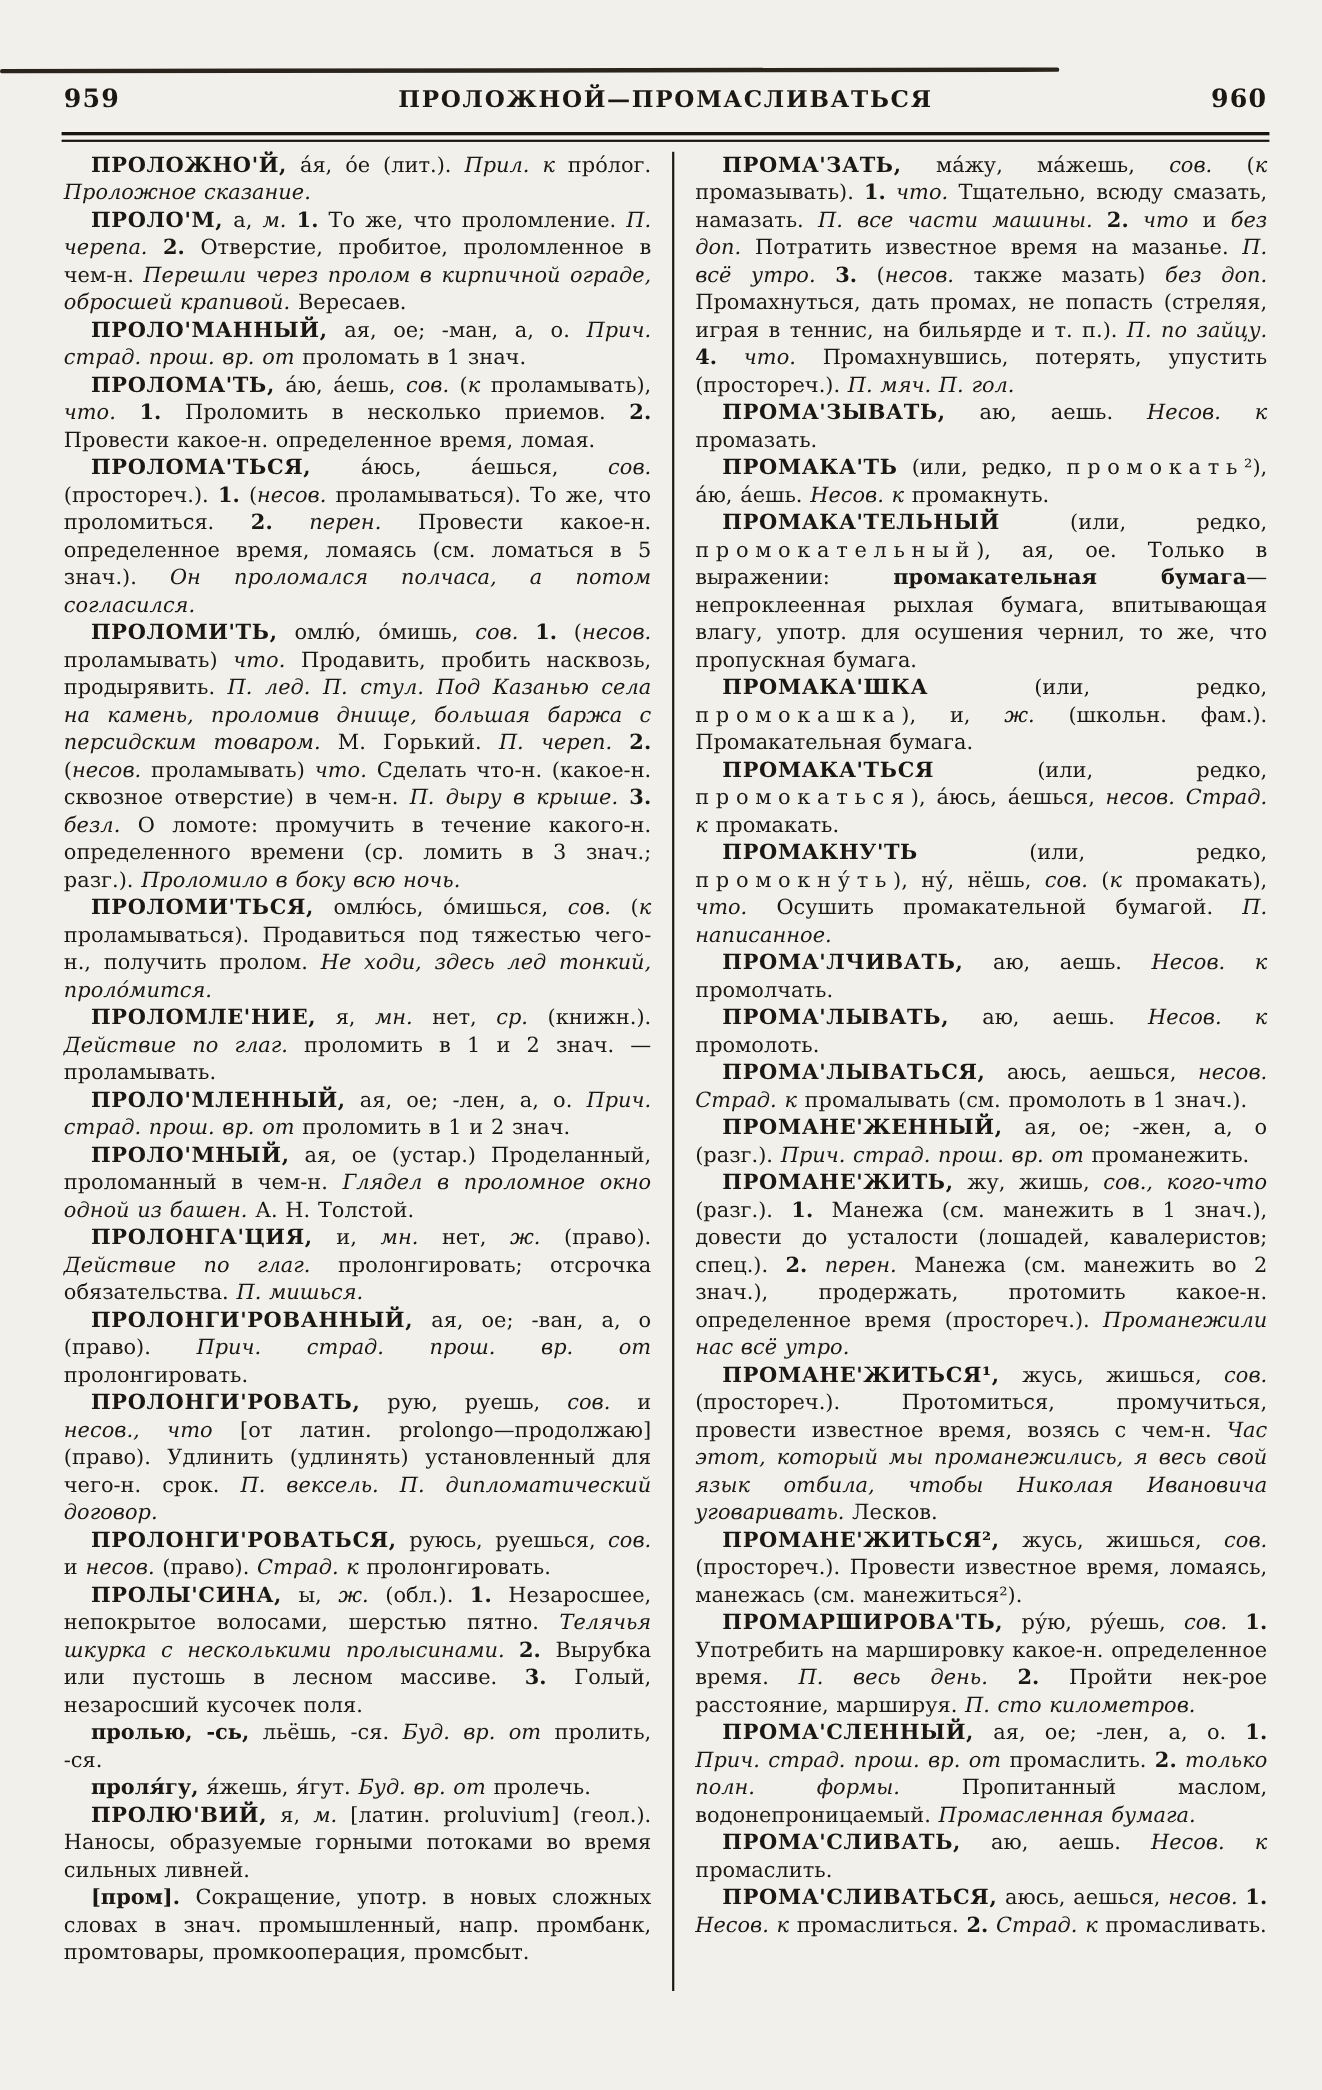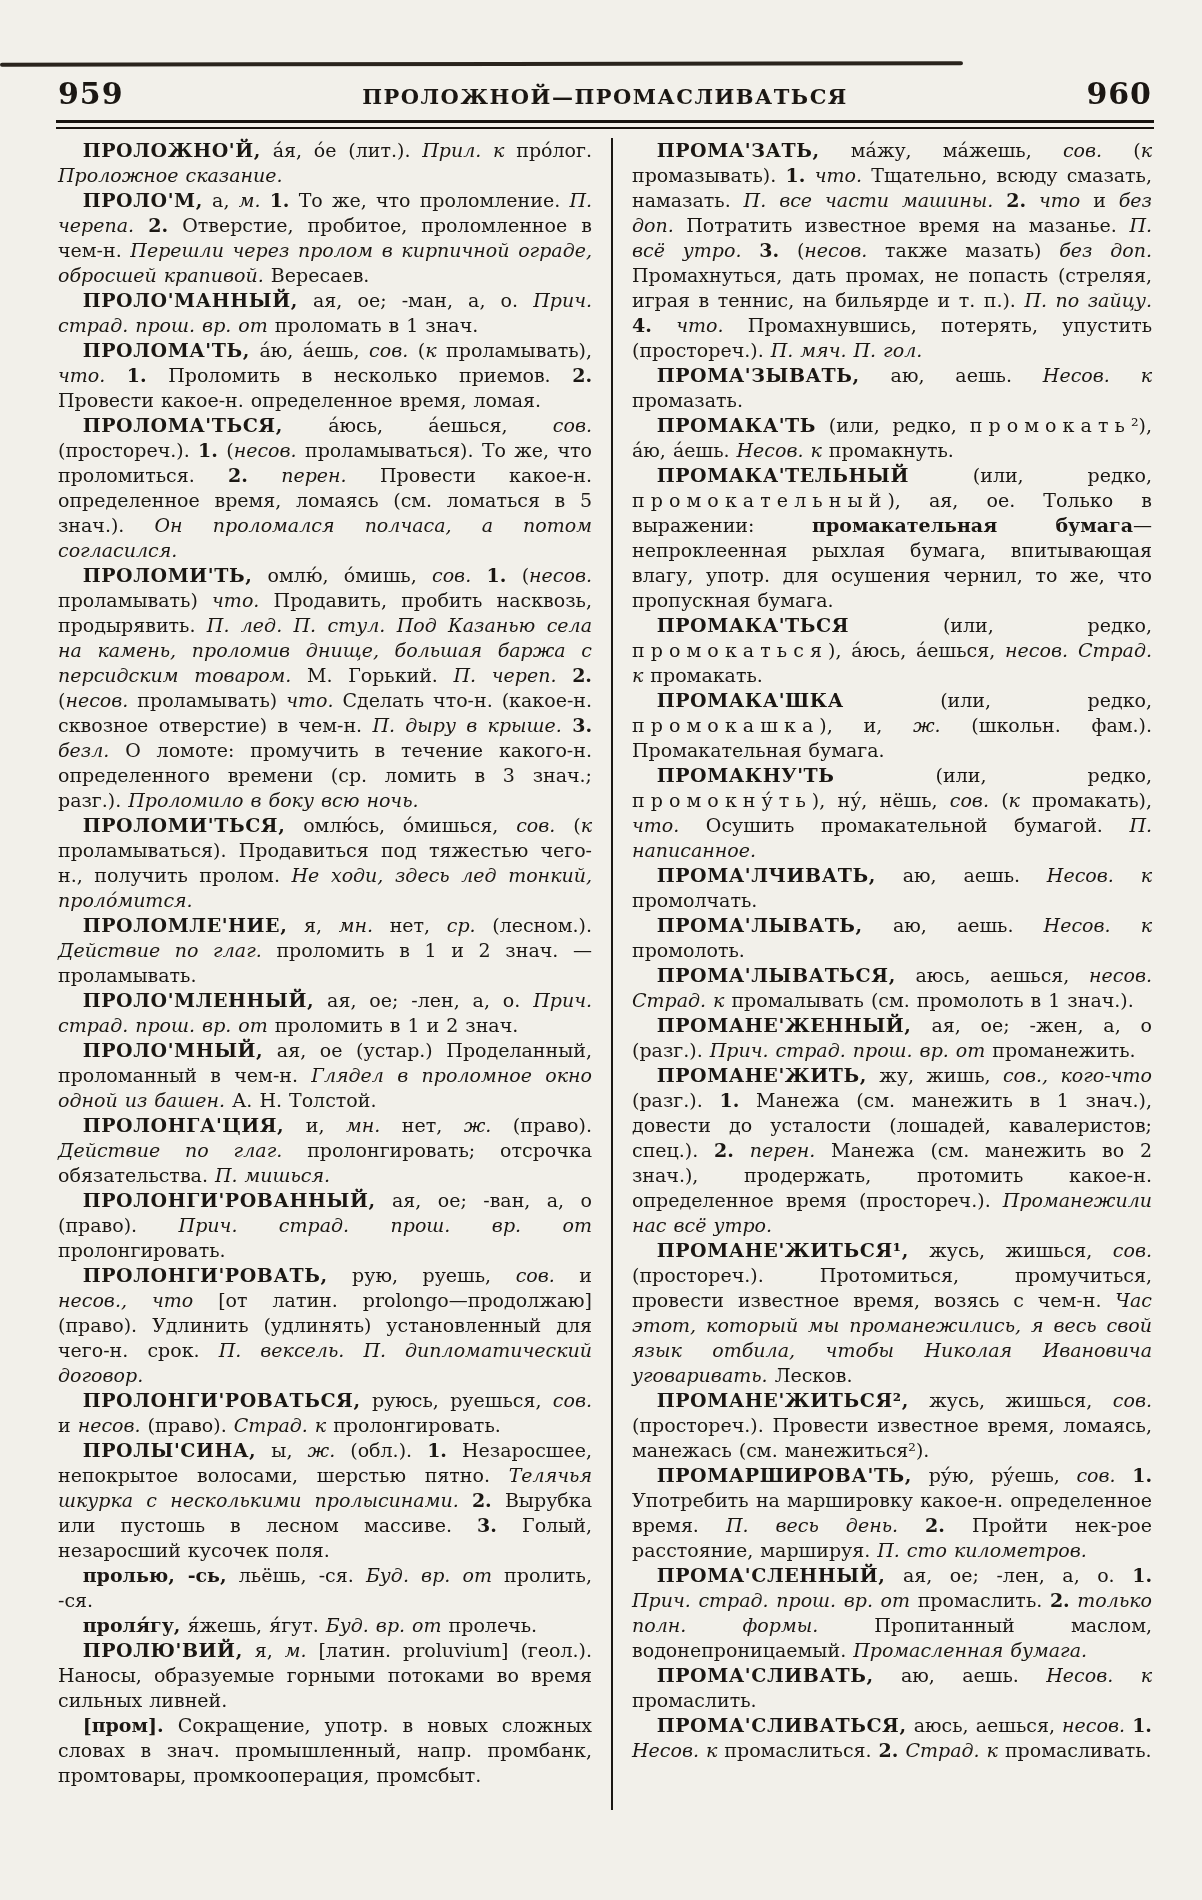--- a/index.html
+++ b/index.html
@@ -21,21 +21,21 @@
     background: #2a241d;
     transform: rotate(-0.08deg);
     border-radius: 2px;
   }
   .header {
     position: absolute;
     top: 76px; left: 58px; right: 50px;
     display: flex; justify-content: space-between; align-items: baseline;
     font-weight: bold;
   }
-  .pageno { font-size: 30px; letter-spacing: 1px; }
+  .pageno { font-size: 23px; letter-spacing: 1px; }
   .running-title { font-size: 21px; letter-spacing: 1.5px; }
   .double-rule {
     position: absolute;
     top: 120px; left: 56px; right: 48px;
     height: 4px;
     border-top: 3px solid #181410;
     border-bottom: 2px solid #181410;
   }
   .columns {
     position: absolute;
@@ -79,41 +79,41 @@
 
   <div class="columns">
     <section class="col col-left" id="col-left">
         <p class="entry"><span class="h">ПРОЛОЖНО'Й,</span><span class="r"> а́я, о́е (лит.). </span><span class="i">Прил. к</span><span class="r"> про́лог. </span><span class="i">Проложное сказание.</span></p>
         <p class="entry"><span class="h">ПРОЛО'М,</span><span class="r"> а, </span><span class="i">м.</span><span class="r"> </span><span class="b">1.</span><span class="r"> То же, что проломление. </span><span class="i">П. черепа.</span><span class="r"> </span><span class="b">2.</span><span class="r"> Отверстие, пробитое, проломленное в чем-н. </span><span class="i">Перешли через пролом в кирпичной ограде, обросшей крапивой.</span><span class="r"> Вересаев.</span></p>
         <p class="entry"><span class="h">ПРОЛО'МАННЫЙ,</span><span class="r"> ая, ое; -ман, а, о. </span><span class="i">Прич. страд. прош. вр. от</span><span class="r"> проломать в 1 знач.</span></p>
         <p class="entry"><span class="h">ПРОЛОМА'ТЬ,</span><span class="r"> а́ю, а́ешь, </span><span class="i">сов.</span><span class="r"> (</span><span class="i">к</span><span class="r"> проламывать), </span><span class="i">что.</span><span class="r"> </span><span class="b">1.</span><span class="r"> Проломить в несколько приемов. </span><span class="b">2.</span><span class="r"> Провести какое-н. определенное время, ломая.</span></p>
         <p class="entry"><span class="h">ПРОЛОМА'ТЬСЯ,</span><span class="r"> а́юсь, а́ешься, </span><span class="i">сов.</span><span class="r"> (простореч.). </span><span class="b">1.</span><span class="r"> (</span><span class="i">несов.</span><span class="r"> проламываться). То же, что проломиться. </span><span class="b">2.</span><span class="r"> </span><span class="i">перен.</span><span class="r"> Провести какое-н. определенное время, ломаясь (см. ломаться в 5 знач.). </span><span class="i">Он проломался полчаса, а потом согласился.</span></p>
         <p class="entry"><span class="h">ПРОЛОМИ'ТЬ,</span><span class="r"> омлю́, о́мишь, </span><span class="i">сов.</span><span class="r"> </span><span class="b">1.</span><span class="r"> (</span><span class="i">несов.</span><span class="r"> проламывать) </span><span class="i">что.</span><span class="r"> Продавить, пробить насквозь, продырявить. </span><span class="i">П. лед. П. стул. Под Казанью села на камень, проломив днище, большая баржа с персидским товаром.</span><span class="r"> М. Горький. </span><span class="i">П. череп.</span><span class="r"> </span><span class="b">2.</span><span class="r"> (</span><span class="i">несов.</span><span class="r"> проламывать) </span><span class="i">что.</span><span class="r"> Сделать что-н. (какое-н. сквозное отверстие) в чем-н. </span><span class="i">П. дыру в крыше.</span><span class="r"> </span><span class="b">3.</span><span class="r"> </span><span class="i">безл.</span><span class="r"> О ломоте: промучить в течение какого-н. определенного времени (ср. ломить в 3 знач.; разг.). </span><span class="i">Проломило в боку всю ночь.</span></p>
         <p class="entry"><span class="h">ПРОЛОМИ'ТЬСЯ,</span><span class="r"> омлю́сь, о́мишься, </span><span class="i">сов.</span><span class="r"> (</span><span class="i">к</span><span class="r"> проламываться). Продавиться под тяжестью чего-н., получить пролом. </span><span class="i">Не ходи, здесь лед тонкий, проло́мится.</span></p>
-        <p class="entry"><span class="h">ПРОЛОМЛЕ'НИЕ,</span><span class="r"> я, </span><span class="i">мн.</span><span class="r"> нет, </span><span class="i">ср.</span><span class="r"> (лесном.). </span><span class="i">Действие по глаг.</span><span class="r"> проломить в 1 и 2 знач. — проламывать.</span></p>
+        <p class="entry"><span class="h">ПРОЛОМЛЕ'НИЕ,</span><span class="r"> я, </span><span class="i">мн.</span><span class="r"> нет, </span><span class="i">ср.</span><span class="r"> (книжн.). </span><span class="i">Действие по глаг.</span><span class="r"> проломить в 1 и 2 знач. — проламывать.</span></p>
         <p class="entry"><span class="h">ПРОЛО'МЛЕННЫЙ,</span><span class="r"> ая, ое; -лен, а, о. </span><span class="i">Прич. страд. прош. вр. от</span><span class="r"> проломить в 1 и 2 знач.</span></p>
         <p class="entry"><span class="h">ПРОЛО'МНЫЙ,</span><span class="r"> ая, ое (устар.) Проделанный, проломанный в чем-н. </span><span class="i">Глядел в проломное окно одной из башен.</span><span class="r"> А. Н. Толстой.</span></p>
         <p class="entry"><span class="h">ПРОЛОНГА'ЦИЯ,</span><span class="r"> и, </span><span class="i">мн.</span><span class="r"> нет, </span><span class="i">ж.</span><span class="r"> (право). </span><span class="i">Действие по глаг.</span><span class="r"> пролонгировать; отсрочка обязательства. </span><span class="i">П. мишься.</span></p>
         <p class="entry"><span class="h">ПРОЛОНГИ'РОВАННЫЙ,</span><span class="r"> ая, ое; -ван, а, о (право). </span><span class="i">Прич. страд. прош. вр. от</span><span class="r"> пролонгировать.</span></p>
         <p class="entry"><span class="h">ПРОЛОНГИ'РОВАТЬ,</span><span class="r"> рую, руешь, </span><span class="i">сов.</span><span class="r"> и </span><span class="i">несов., что</span><span class="r"> [от латин. prolongo—продолжаю] (право). Удлинить (удлинять) установленный для чего-н. срок. </span><span class="i">П. вексель. П. дипломатический договор.</span></p>
         <p class="entry"><span class="h">ПРОЛОНГИ'РОВАТЬСЯ,</span><span class="r"> руюсь, руешься, </span><span class="i">сов.</span><span class="r"> и </span><span class="i">несов.</span><span class="r"> (право). </span><span class="i">Страд. к</span><span class="r"> пролонгировать.</span></p>
         <p class="entry"><span class="h">ПРОЛЫ'СИНА,</span><span class="r"> ы, </span><span class="i">ж.</span><span class="r"> (обл.). </span><span class="b">1.</span><span class="r"> Незаросшее, непокрытое волосами, шерстью пятно. </span><span class="i">Телячья шкурка с несколькими пролысинами.</span><span class="r"> </span><span class="b">2.</span><span class="r"> Вырубка или пустошь в лесном массиве. </span><span class="b">3.</span><span class="r"> Голый, незаросший кусочек поля.</span></p>
         <p class="entry"><span class="b">пролью, -сь,</span><span class="r"> льёшь, -ся. </span><span class="i">Буд. вр. от</span><span class="r"> пролить, -ся.</span></p>
         <p class="entry"><span class="b">проля́гу,</span><span class="r"> я́жешь, я́гут. </span><span class="i">Буд. вр. от</span><span class="r"> пролечь.</span></p>
         <p class="entry"><span class="h">ПРОЛЮ'ВИЙ,</span><span class="r"> я, </span><span class="i">м.</span><span class="r"> [латин. proluvium] (геол.). Наносы, образуемые горными потоками во время сильных ливней.</span></p>
         <p class="entry"><span class="b">[пром].</span><span class="r"> Сокращение, употр. в новых сложных словах в знач. промышленный, напр. промбанк, промтовары, промкооперация, промсбыт.</span></p>
       </section>
     <div class="divider"></div>
     <section class="col col-right" id="col-right">
         <p class="entry"><span class="h">ПРОМА'ЗАТЬ,</span><span class="r"> ма́жу, ма́жешь, </span><span class="i">сов.</span><span class="r"> (</span><span class="i">к</span><span class="r"> промазывать). </span><span class="b">1.</span><span class="r"> </span><span class="i">что.</span><span class="r"> Тщательно, всюду смазать, намазать. </span><span class="i">П. все части машины.</span><span class="r"> </span><span class="b">2.</span><span class="r"> </span><span class="i">что</span><span class="r"> и </span><span class="i">без доп.</span><span class="r"> Потратить известное время на мазанье. </span><span class="i">П. всё утро.</span><span class="r"> </span><span class="b">3.</span><span class="r"> (</span><span class="i">несов.</span><span class="r"> также мазать) </span><span class="i">без доп.</span><span class="r"> Промахнуться, дать промах, не попасть (стреляя, играя в теннис, на бильярде и т. п.). </span><span class="i">П. по зайцу.</span><span class="r"> </span><span class="b">4.</span><span class="r"> </span><span class="i">что.</span><span class="r"> Промахнувшись, потерять, упустить (простореч.). </span><span class="i">П. мяч. П. гол.</span></p>
         <p class="entry"><span class="h">ПРОМА'ЗЫВАТЬ,</span><span class="r"> аю, аешь. </span><span class="i">Несов. к</span><span class="r"> промазать.</span></p>
         <p class="entry"><span class="h">ПРОМАКА'ТЬ</span><span class="r"> (или, редко, </span><span class="sp">промокать</span><span class="r">²), а́ю, а́ешь. </span><span class="i">Несов. к</span><span class="r"> промакнуть.</span></p>
         <p class="entry"><span class="h">ПРОМАКА'ТЕЛЬНЫЙ</span><span class="r"> (или, редко, </span><span class="sp">промокательный</span><span class="r">), ая, ое. Только в выражении: </span><span class="b">промакательная бумага</span><span class="r">—непроклеенная рыхлая бумага, впитывающая влагу, употр. для осушения чернил, то же, что пропускная бумага.</span></p>
+        <p class="entry"><span class="h">ПРОМАКА'ШКА</span><span class="r"> (или, редко, </span><span class="sp">промокашка</span><span class="r">), и, </span><span class="i">ж.</span><span class="r"> (школьн. фам.). Промакательная бумага.</span></p>
         <p class="entry"><span class="h">ПРОМАКА'ТЬСЯ</span><span class="r"> (или, редко, </span><span class="sp">промокаться</span><span class="r">), а́юсь, а́ешься, </span><span class="i">несов.</span><span class="r"> </span><span class="i">Страд. к</span><span class="r"> промакать.</span></p>
-        <p class="entry"><span class="h">ПРОМАКА'ШКА</span><span class="r"> (или, редко, </span><span class="sp">промокашка</span><span class="r">), и, </span><span class="i">ж.</span><span class="r"> (школьн. фам.). Промакательная бумага.</span></p>
         <p class="entry"><span class="h">ПРОМАКНУ'ТЬ</span><span class="r"> (или, редко, </span><span class="sp">промокну́ть</span><span class="r">), ну́, нёшь, </span><span class="i">сов.</span><span class="r"> (</span><span class="i">к</span><span class="r"> промакать), </span><span class="i">что.</span><span class="r"> Осушить промакательной бумагой. </span><span class="i">П. написанное.</span></p>
         <p class="entry"><span class="h">ПРОМА'ЛЧИВАТЬ,</span><span class="r"> аю, аешь. </span><span class="i">Несов. к</span><span class="r"> промолчать.</span></p>
         <p class="entry"><span class="h">ПРОМА'ЛЫВАТЬ,</span><span class="r"> аю, аешь. </span><span class="i">Несов. к</span><span class="r"> промолоть.</span></p>
         <p class="entry"><span class="h">ПРОМА'ЛЫВАТЬСЯ,</span><span class="r"> аюсь, аешься, </span><span class="i">несов.</span><span class="r"> </span><span class="i">Страд. к</span><span class="r"> промалывать (см. промолоть в 1 знач.).</span></p>
         <p class="entry"><span class="h">ПРОМАНЕ'ЖЕННЫЙ,</span><span class="r"> ая, ое; -жен, а, о (разг.). </span><span class="i">Прич. страд. прош. вр. от</span><span class="r"> проманежить.</span></p>
         <p class="entry"><span class="h">ПРОМАНЕ'ЖИТЬ,</span><span class="r"> жу, жишь, </span><span class="i">сов., кого-что</span><span class="r"> (разг.). </span><span class="b">1.</span><span class="r"> Манежа (см. манежить в 1 знач.), довести до усталости (лошадей, кавалеристов; спец.). </span><span class="b">2.</span><span class="r"> </span><span class="i">перен.</span><span class="r"> Манежа (см. манежить во 2 знач.), продержать, протомить какое-н. определенное время (простореч.). </span><span class="i">Проманежили нас всё утро.</span></p>
         <p class="entry"><span class="h">ПРОМАНЕ'ЖИТЬСЯ¹,</span><span class="r"> жусь, жишься, </span><span class="i">сов.</span><span class="r"> (простореч.). Протомиться, промучиться, провести известное время, возясь с чем-н. </span><span class="i">Час этот, который мы проманежились, я весь свой язык отбила, чтобы Николая Ивановича уговаривать.</span><span class="r"> Лесков.</span></p>
         <p class="entry"><span class="h">ПРОМАНЕ'ЖИТЬСЯ²,</span><span class="r"> жусь, жишься, </span><span class="i">сов.</span><span class="r"> (простореч.). Провести известное время, ломаясь, манежась (см. манежиться²).</span></p>
         <p class="entry"><span class="h">ПРОМАРШИРОВА'ТЬ,</span><span class="r"> ру́ю, ру́ешь, </span><span class="i">сов.</span><span class="r"> </span><span class="b">1.</span><span class="r"> Употребить на маршировку какое-н. определенное время. </span><span class="i">П. весь день.</span><span class="r"> </span><span class="b">2.</span><span class="r"> Пройти нек-рое расстояние, маршируя. </span><span class="i">П. сто километров.</span></p>
         <p class="entry"><span class="h">ПРОМА'СЛЕННЫЙ,</span><span class="r"> ая, ое; -лен, а, о. </span><span class="b">1.</span><span class="r"> </span><span class="i">Прич. страд. прош. вр. от</span><span class="r"> промаслить. </span><span class="b">2.</span><span class="r"> </span><span class="i">только полн. формы.</span><span class="r"> Пропитанный маслом, водонепроницаемый. </span><span class="i">Промасленная бумага.</span></p>

